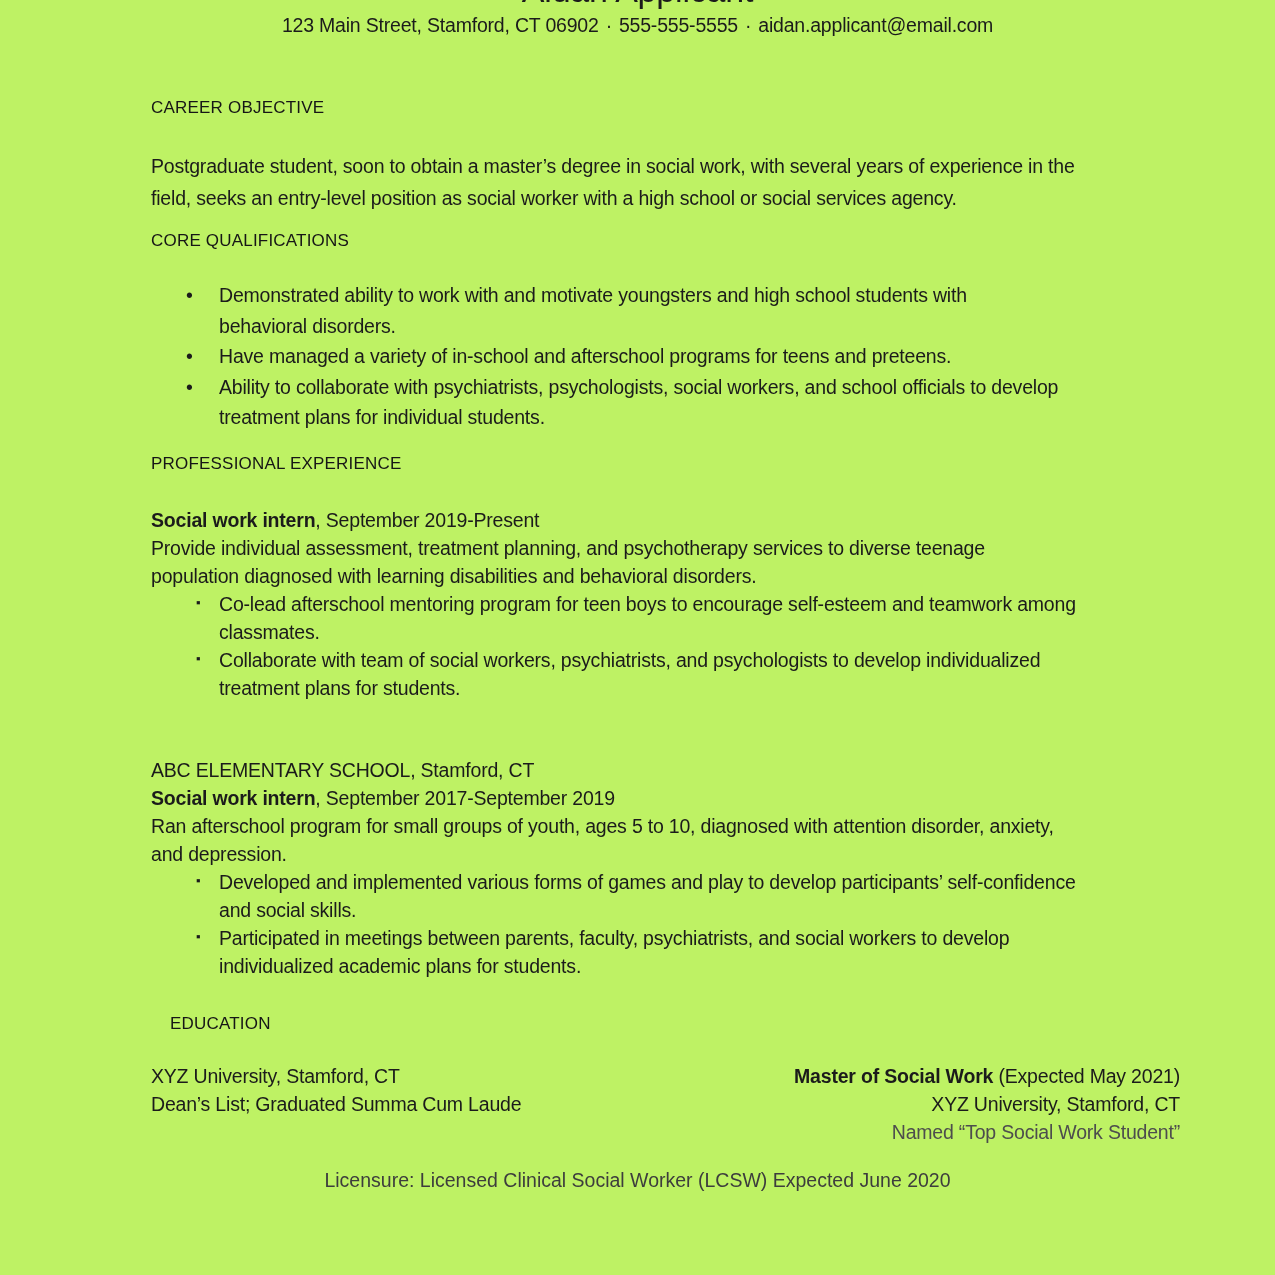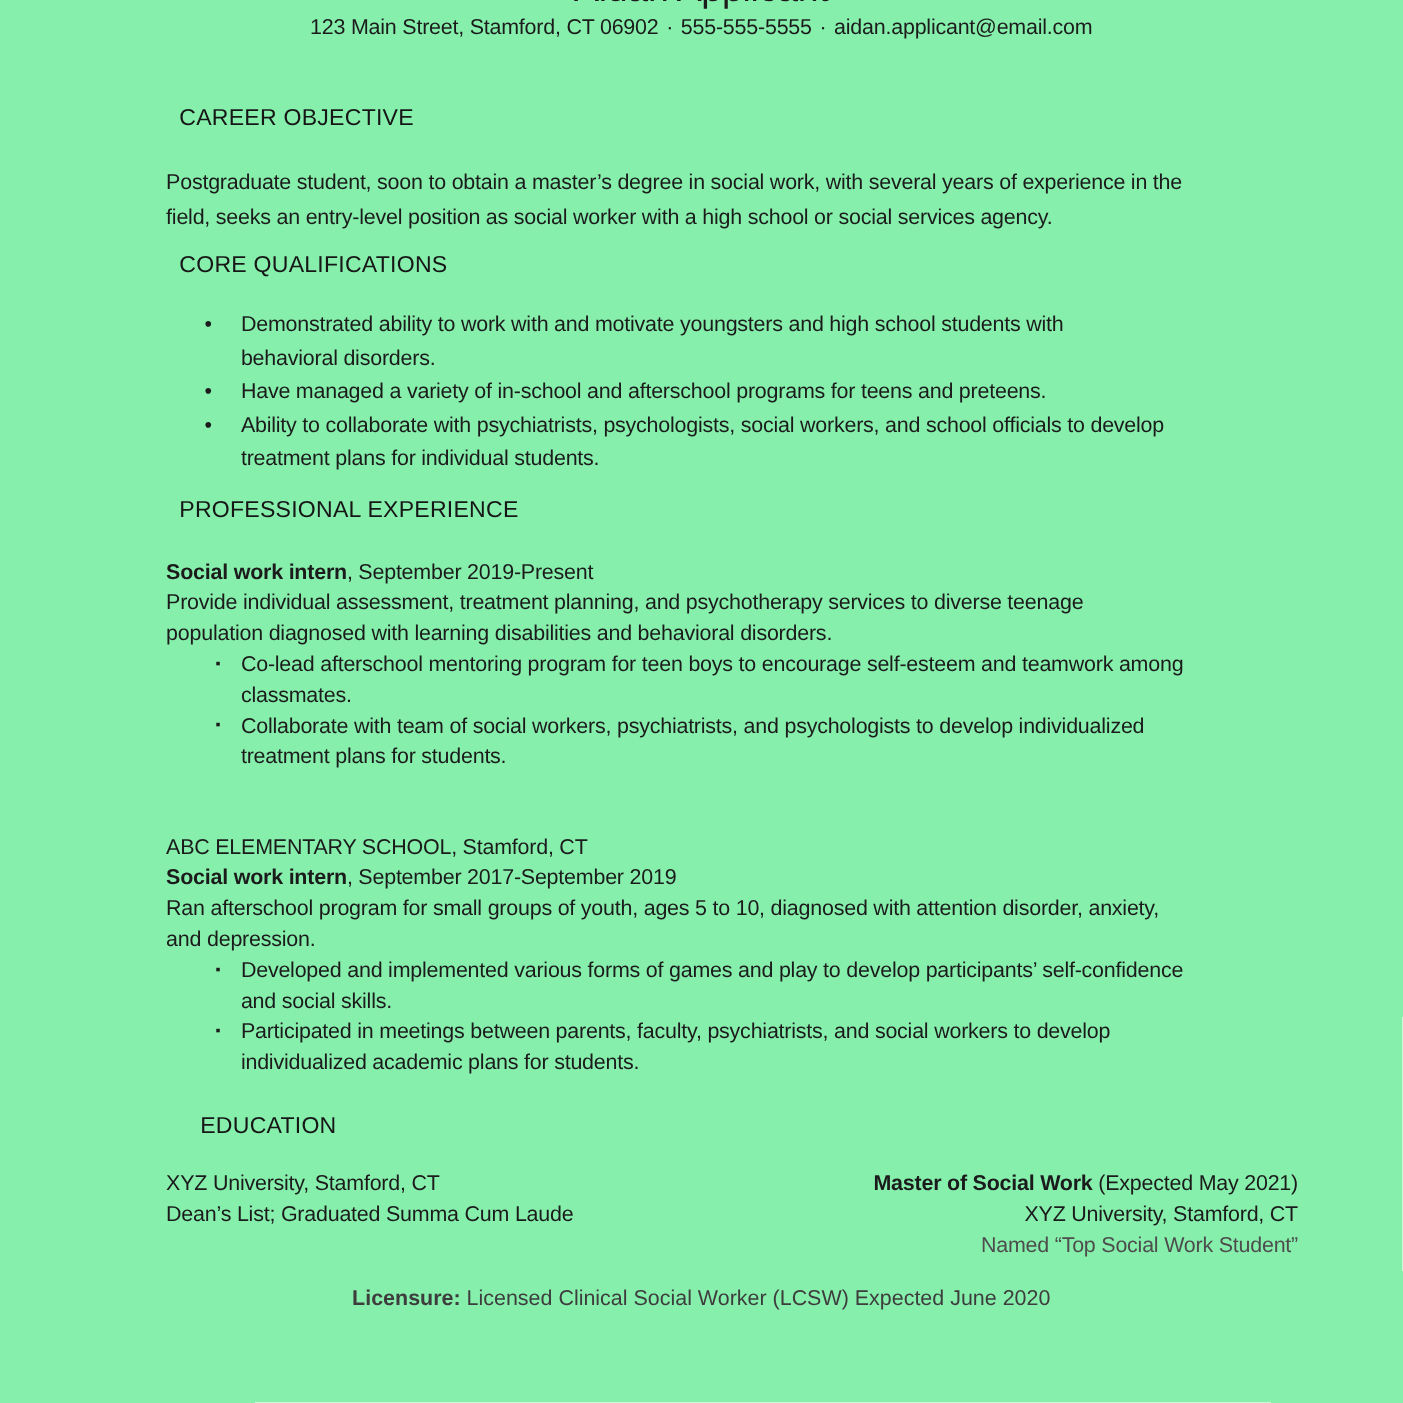--- a/index.html
+++ b/index.html
@@ -4,21 +4,21 @@
 <style>
   html, body {
     margin: 0;
     padding: 0;
     background: #ffffff;
   }
   .page {
     position: relative;
     width: 1275px;
     height: 1275px;
-    background: #86efac;
+    background: #bef264;
     overflow: hidden;
     font-family: "Liberation Sans", sans-serif;
     color: #1b1b1b;
     font-size: 19.5px;
     letter-spacing: -0.2px;
   }
   
   .name-clip {
     position: absolute;
     top: 0; left: 0; right: 0;
@@ -36,23 +36,23 @@
   }
   .contact {
     position: absolute;
     top: 13px; left: 0; right: 0;
     text-align: center;
     line-height: 24px;
   }
   .contact .sep { margin: 0 7px; }
   h2.sec-heading {
     position: absolute;
-    left: 163px;
+    left: 151px;
     margin: 0;
-    font-size: 21px;
+    font-size: 17px;
     font-weight: 400;
     letter-spacing: 0.2px;
     line-height: 30px;
     color: #161616;
   }
   #h-career { top: 93px; }
   #h-core { top: 226px; }
   #h-prof { top: 449px; }
   #h-edu  { top: 1009px; margin-left: 19px; }
 
@@ -119,21 +119,21 @@
   #edu-col-2 .edu-honors { color: #4d4d4d; }
   
   .licensure {
     position: absolute;
     top: 1168px; left: 0; right: 0;
     text-align: center;
     line-height: 25px;
     color: #3d3d3d;
     letter-spacing: 0;
   }
-  .licensure .label { font-weight: bold; }
+  .licensure .label { font-weight: normal; }
 </style>
 </head>
 <body>
 
 <div class="page">
 
   <div class="name-clip">
     <div class="name">Aidan Applicant</div>
   </div>
 

